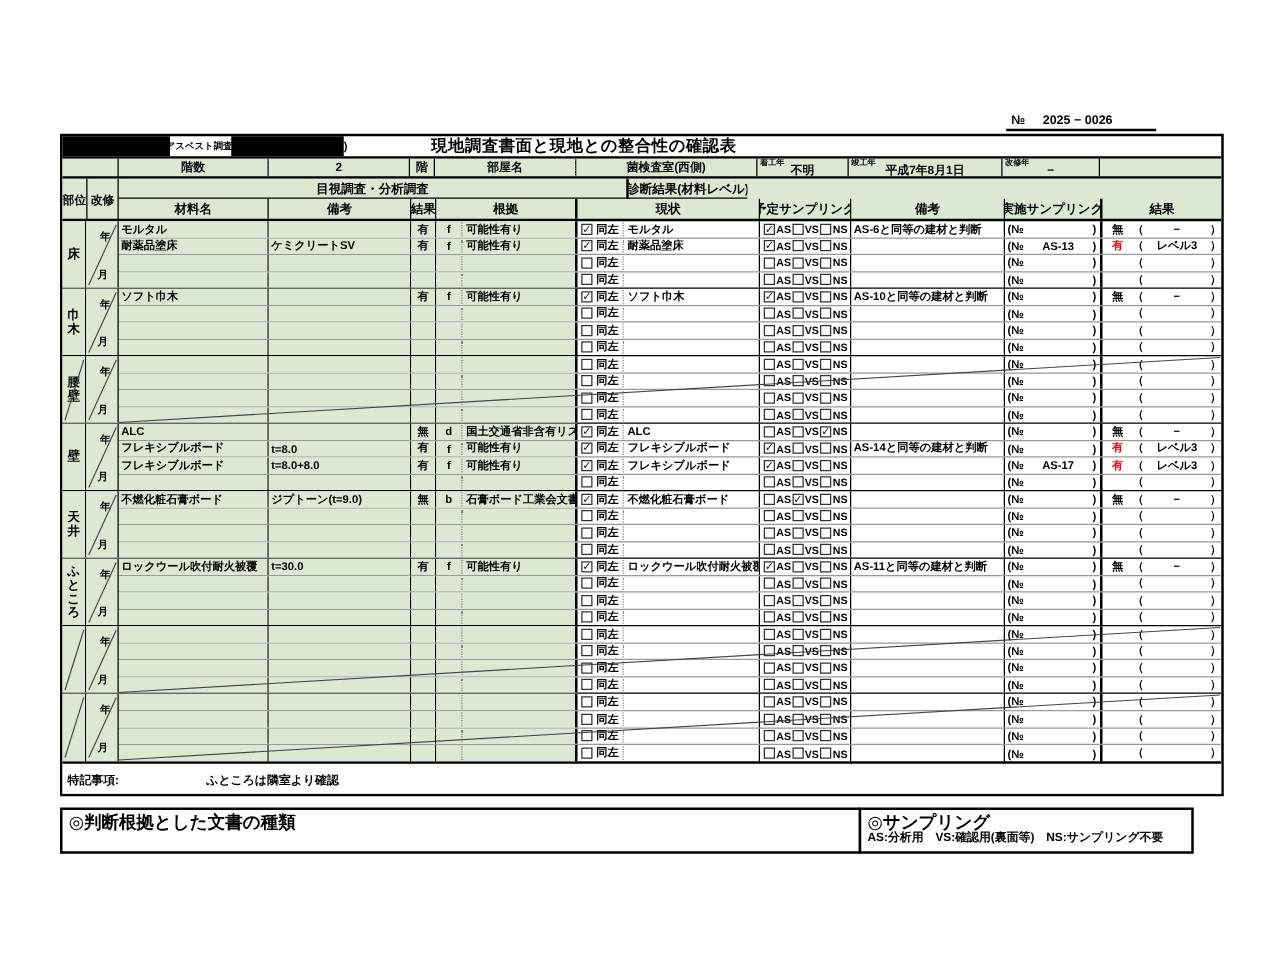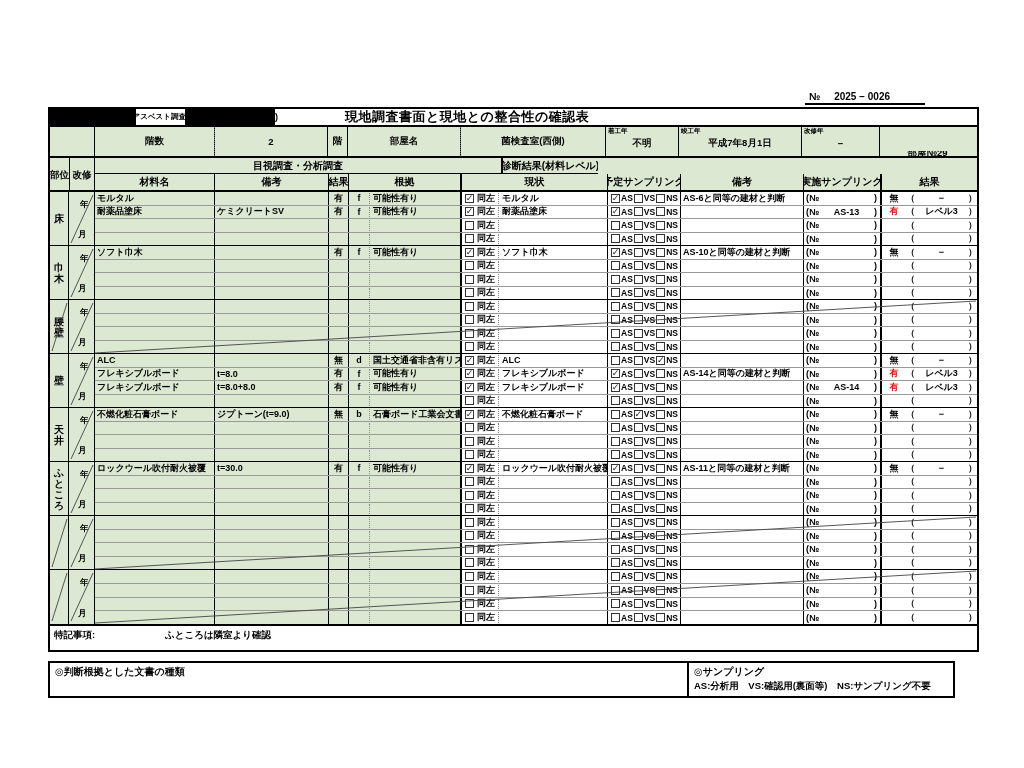--- a/index.html
+++ b/index.html
@@ -12,21 +12,21 @@
   
   .tbl{width:931px;border:2px solid #000;background:#fff;}
   .trow{display:flex;height:18px;border-bottom:2px solid #000;align-items:stretch;}
   .redact{background:#000;}
   .r1{width:86px;}
   .r2{width:90px;}
   .survey-lbl{width:49px;font-size:7.5px;font-weight:bold;display:flex;align-items:center;justify-content:center;white-space:nowrap;}
   .survey-close{width:12px;font-size:9px;font-weight:bold;display:flex;align-items:center;}
   .doc-title{flex:1;font-size:13px;font-weight:bold;display:flex;align-items:center;padding-left:58px;letter-spacing:.5px;}
   
-  .h2row{display:flex;height:31px;background:var(--green);border-bottom:2px solid #000;}
+  .h2row{display:flex;height:16px;background:var(--green);border-bottom:2px solid #000;}
   .h2cell{border-right:1px solid #000;font-size:9.5px;font-weight:bold;display:flex;align-items:center;justify-content:center;position:relative;white-space:nowrap;overflow:hidden;}
   .h2cell:last-child{border-right:none;margin-top:24px;}
   .h2cell.dotted-left{border-left:1px dotted #666;margin-left:-1px;}
   .tiny{position:absolute;top:1px;left:2px;font-size:6.5px;font-weight:bold;line-height:1;}
   .h2v{padding-top:4px;}
   
   .head34{display:flex;height:34px;border-bottom:2px solid #000;background:var(--green);}
   .hcell{border-right:1px solid #000;font-size:10px;font-weight:bold;display:flex;align-items:center;justify-content:center;white-space:nowrap;overflow:hidden;}
   .hcol{display:flex;flex-direction:column;width:882px;}
   .hrow{display:flex;flex:1;}
@@ -71,29 +71,29 @@
   .noc{padding-right:3px;flex:none;}
   .c-diag{width:95px;border-right:none;}
   .dflag{width:24px;text-align:center;flex:none;}
   .dval{flex:1;text-align:center;overflow:hidden;}
   .dp{flex:none;}
   .red{color:var(--red);}
   .cb{width:9px;height:9px;border:1.5px solid #333;background:#fff;display:inline-flex;align-items:center;justify-content:center;font-size:9px;line-height:1;flex:none;margin:0 1px;color:#222;}
   .cb.on::after{content:"\2713";}
   .diag{position:absolute;inset:0;pointer-events:none;z-index:2;}
   
-  .notes{display:flex;height:26px;border-top:2px solid #000;align-items:flex-start;padding-top:3px;font-size:9.5px;font-weight:bold;background:#fff;}
+  .notes{display:flex;height:26px;border-top:2px solid #000;align-items:center;padding-top:3px;font-size:9.5px;font-weight:bold;background:#fff;}
   .notes-label{width:115px;padding-left:4px;flex:none;}
   .notes-text{flex:1;}
   
   .footer{display:flex;margin-top:9px;height:37px;}
   .fbox{border:2px solid #000;padding:2px 5px 0 5px;overflow:hidden;white-space:nowrap;}
   .fbox.left{width:640px;border-right:1px solid #000;}
   .fbox.right{width:268px;border-left:2px solid #000;margin-left:-1px;}
-  .ft{font-size:10px;font-weight:bold;line-height:14px;}
+  .ft{font-size:14px;font-weight:bold;line-height:14px;}
   .fl{font-size:9.5px;font-weight:bold;line-height:14px;}
 </style>
 </head>
 <body>
 
 <div class="doc">
 
   <div class="docno">
     <span>№</span>
     <span>2025 − 0026</span>
@@ -822,21 +822,21 @@
                   <span class="slab">VS</span>
                 </span>
                 <span class="sgrp">
                   <span class="cb"></span>
                   <span class="slab">NS</span>
                 </span>
               </div>
               <div class="cell c-vrem"></div>
               <div class="cell c-no">
                 <span class="nop">(№</span>
-                <span class="nval">AS-14</span>
+                <span class="nval">AS-17</span>
                 <span class="noc">)</span>
               </div>
               <div class="cell c-diag">
                 <span class="dflag red">有</span>
                 <span class="dp">（</span>
                 <span class="dval">レベル3</span>
                 <span class="dp">）</span>
               </div>
             </div>
             <div class="brow">

